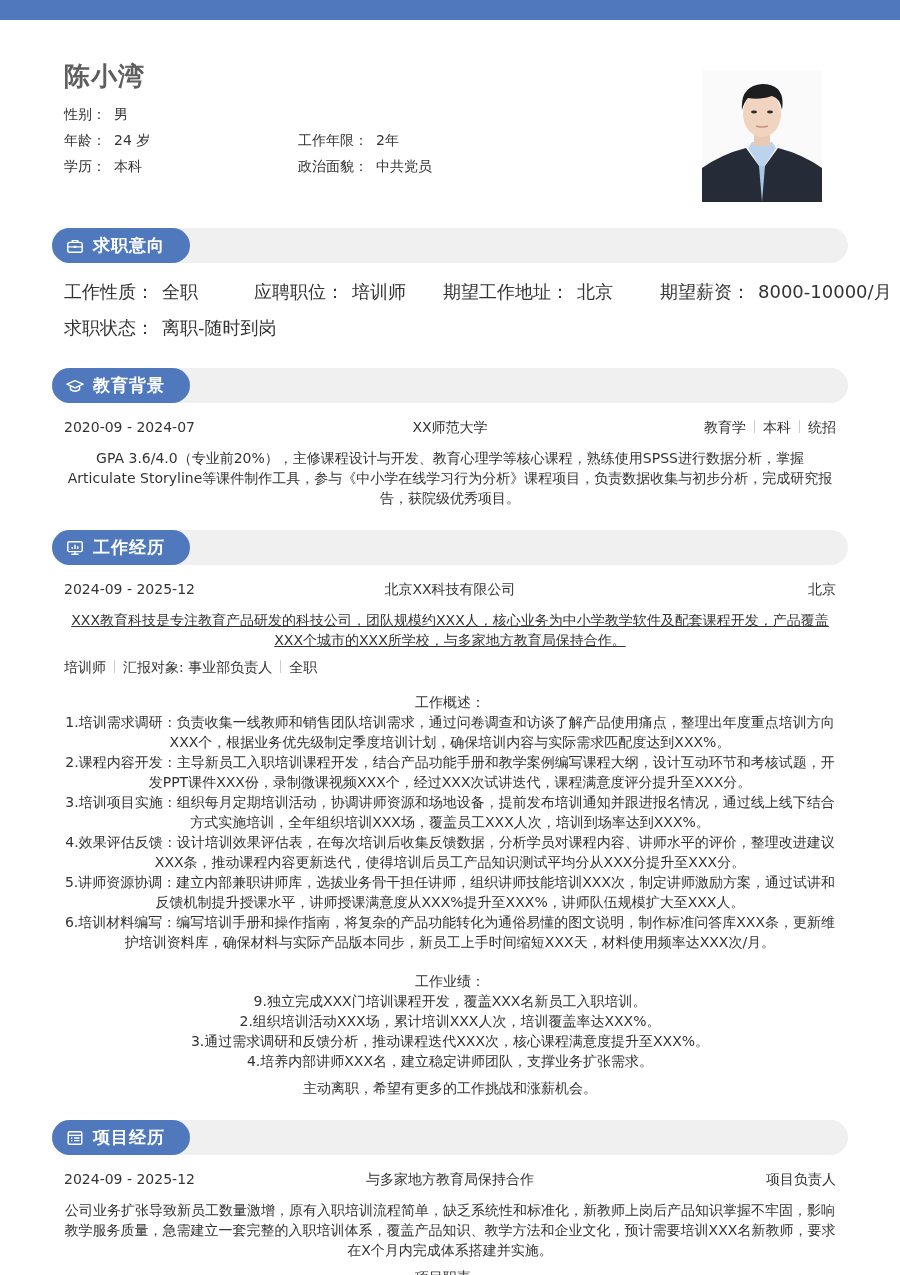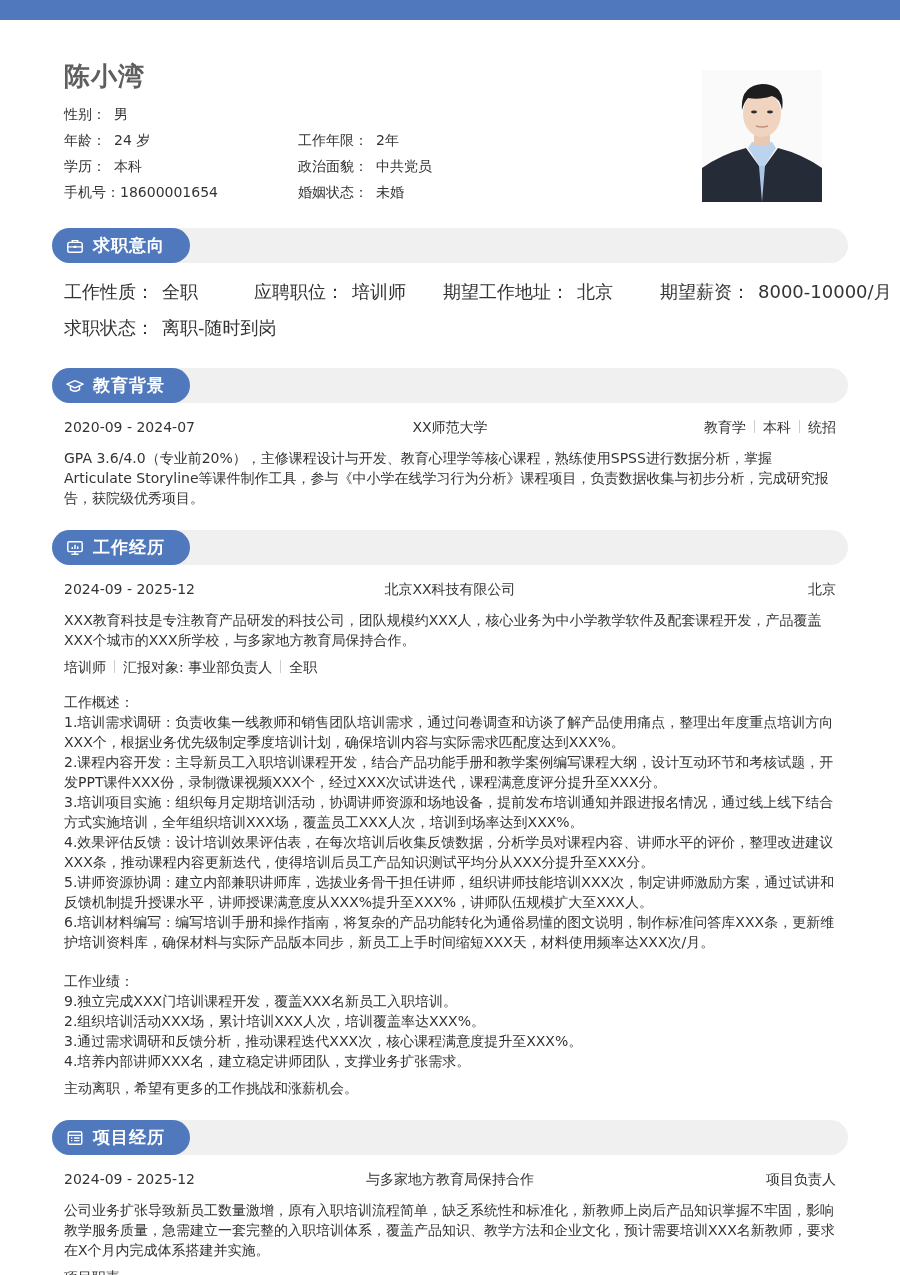--- a/index.html
+++ b/index.html
@@ -24,21 +24,21 @@
     .section-pill svg { width: 18px; height: 18px; margin-right: 9px; flex-shrink: 0; }
     .section-title { font-size: 17px; font-weight: bold; letter-spacing: 1px; text-align: right; }
 
     .row3 { position: absolute; left: 64px; width: 772px; height: 20px; font-size: 14px; line-height: 20px; color: #333; }
     .row3 .l { position: absolute; left: 0; }
     .row3 .c { position: absolute; left: 0; right: 0; text-align: center; }
     .row3 .r { position: absolute; right: 0; }
     .sep { display: inline-block; width: 1px; height: 13px; background: #cccccc; margin: 0 8px; vertical-align: -1px; }
 
     .para { position: absolute; left: 64px; width: 772px; font-size: 14px; line-height: 20px; color: #333; }
-    .para p { margin: 0; }
+    .para p { margin: 0; text-align: center; }
 
     .intent-row { position: absolute; left: 64px; width: 780px; height: 20px; font-size: 18px; line-height: 20px; }
     .intent-item { position: absolute; top: 0; white-space: nowrap; }
     .intent-item .v { margin-left: 8px; }
   </style>
 </head>
 <body>
 
 <div class="top-bar"></div>
 
@@ -48,24 +48,20 @@
     <div class="info-row">
       <div class="info-col-left"><span class="info-label">性别：</span><span class="info-value">男</span></div>
     </div>
     <div class="info-row">
       <div class="info-col-left"><span class="info-label">年龄：</span><span class="info-value">24 岁</span></div>
       <div class="info-col-right"><span class="info-label">工作年限：</span><span class="info-value">2年</span></div>
     </div>
     <div class="info-row">
       <div class="info-col-left"><span class="info-label">学历：</span><span class="info-value">本科</span></div>
       <div class="info-col-right"><span class="info-label">政治面貌：</span><span class="info-value">中共党员</span></div>
-    </div>
-    <div class="info-row">
-      <div class="info-col-left"><span class="info-label">手机号：</span><span>18600001654</span></div>
-      <div class="info-col-right"><span class="info-label">婚姻状态：</span><span class="info-value">未婚</span></div>
     </div>
   </div>
 </div>
 
 <div class="photo">
   <svg width="120" height="132" viewBox="0 0 120 132">
     <rect width="120" height="132" fill="#fafafa"></rect>
     <path d="M0 132 L0 98 Q20 84 44 78 L60 100 L76 78 Q100 84 120 98 L120 132 Z" fill="#262b38"></path>
     <path d="M46 78 L60 100 L74 78 L70 72 L50 72 Z" fill="#bcd3ee"></path>
     <path d="M57 96 L60 132 L63 96 Z" fill="#aac4e4"></path>
@@ -128,21 +124,21 @@
       </svg>
     <span class="section-title">工作经历</span>
   </div>
 </div>
 
 <div class="row3" style="top:579px;">
   <span class="l">2024-09 - 2025-12</span>
   <span class="c">北京XX科技有限公司</span>
   <span class="r">北京</span>
 </div>
-<div class="para" style="top:610px;">
+<div class="para" style="top:610px;text-decoration:underline;">
   <p>XXX教育科技是专注教育产品研发的科技公司，团队规模约XXX人，核心业务为中小学教学软件及配套课程开发，产品覆盖XXX个城市的XXX所学校，与多家地方教育局保持合作。</p>
 </div>
 <div class="para" style="top:657px;">
   <span>培训师</span><span class="sep"></span><span>汇报对象: 事业部负责人</span><span class="sep"></span><span>全职</span>
 </div>
 <div class="para" style="top:692px;">
   <p>工作概述：</p>
   <p>1.培训需求调研：负责收集一线教师和销售团队培训需求，通过问卷调查和访谈了解产品使用痛点，整理出年度重点培训方向XXX个，根据业务优先级制定季度培训计划，确保培训内容与实际需求匹配度达到XXX%。</p>
   <p>2.课程内容开发：主导新员工入职培训课程开发，结合产品功能手册和教学案例编写课程大纲，设计互动环节和考核试题，开发PPT课件XXX份，录制微课视频XXX个，经过XXX次试讲迭代，课程满意度评分提升至XXX分。</p>
   <p>3.培训项目实施：组织每月定期培训活动，协调讲师资源和场地设备，提前发布培训通知并跟进报名情况，通过线上线下结合方式实施培训，全年组织培训XXX场，覆盖员工XXX人次，培训到场率达到XXX%。</p>

